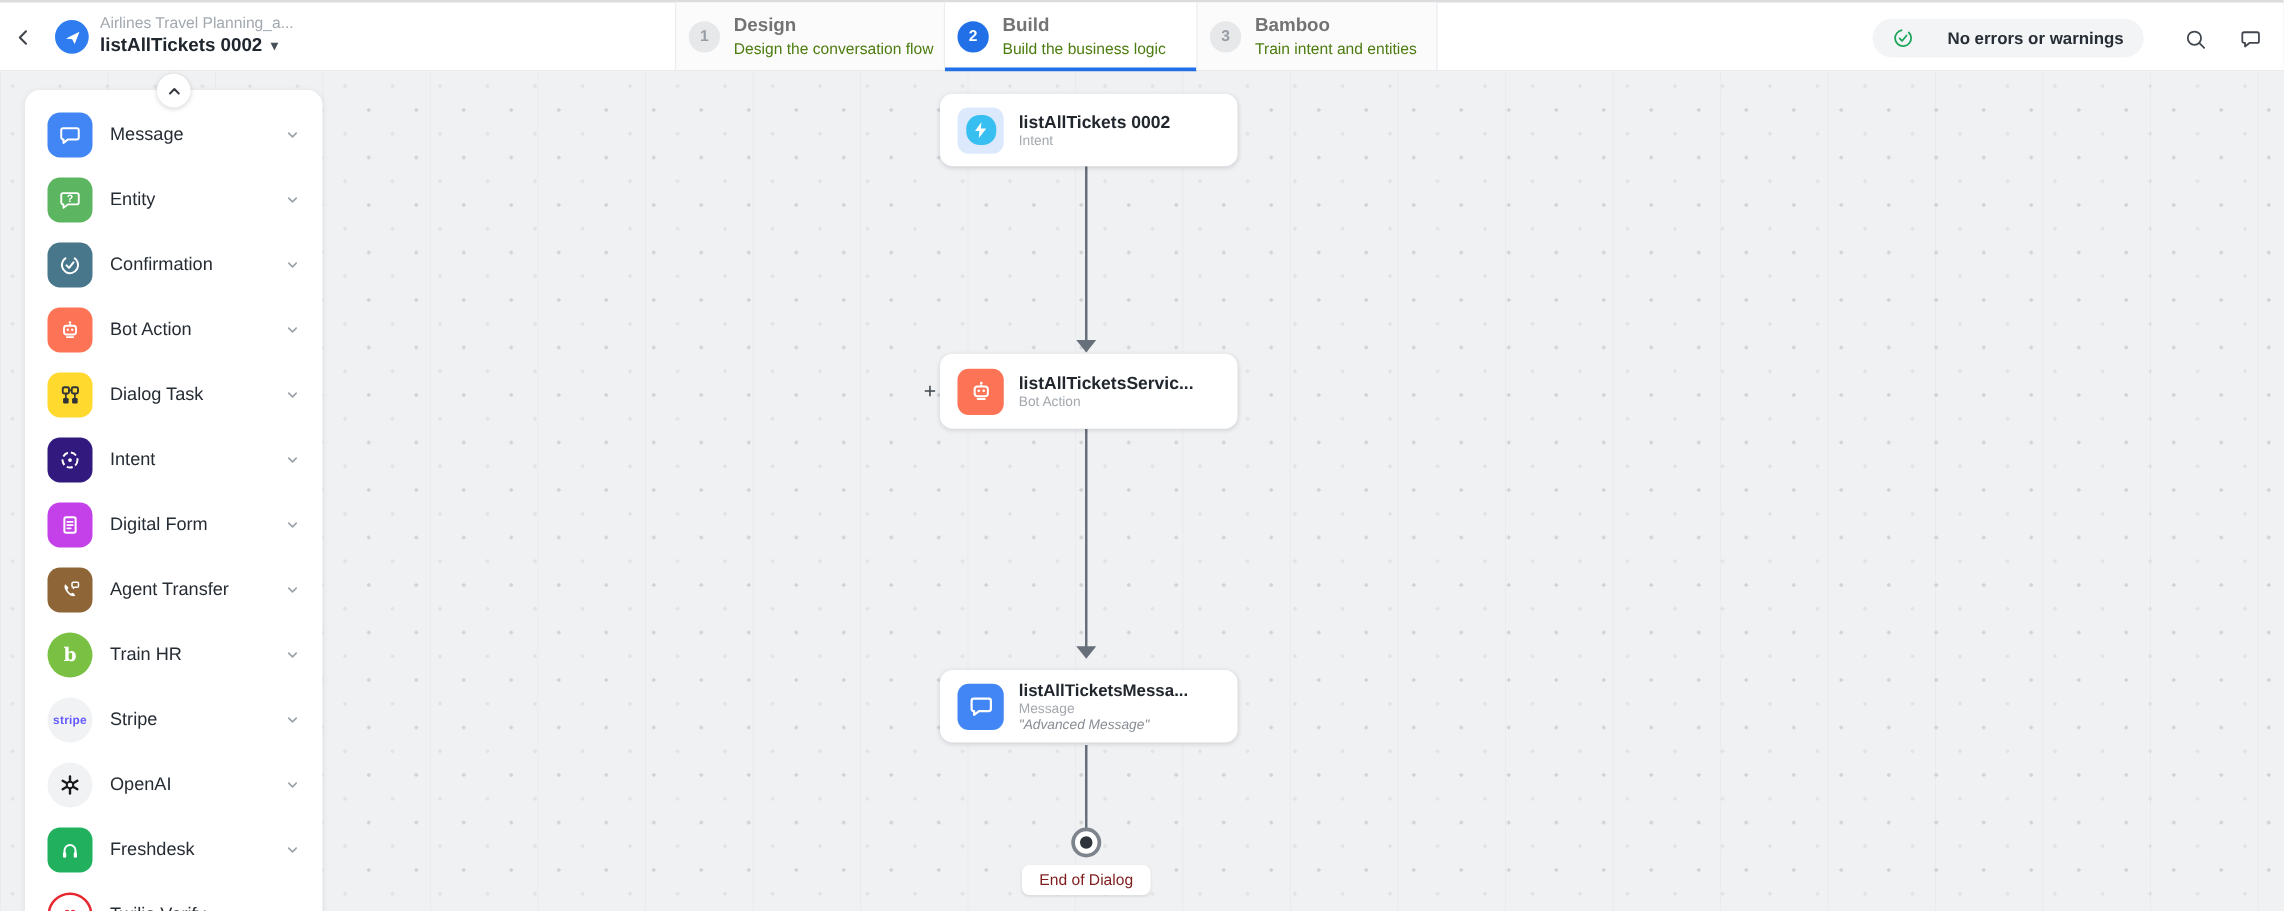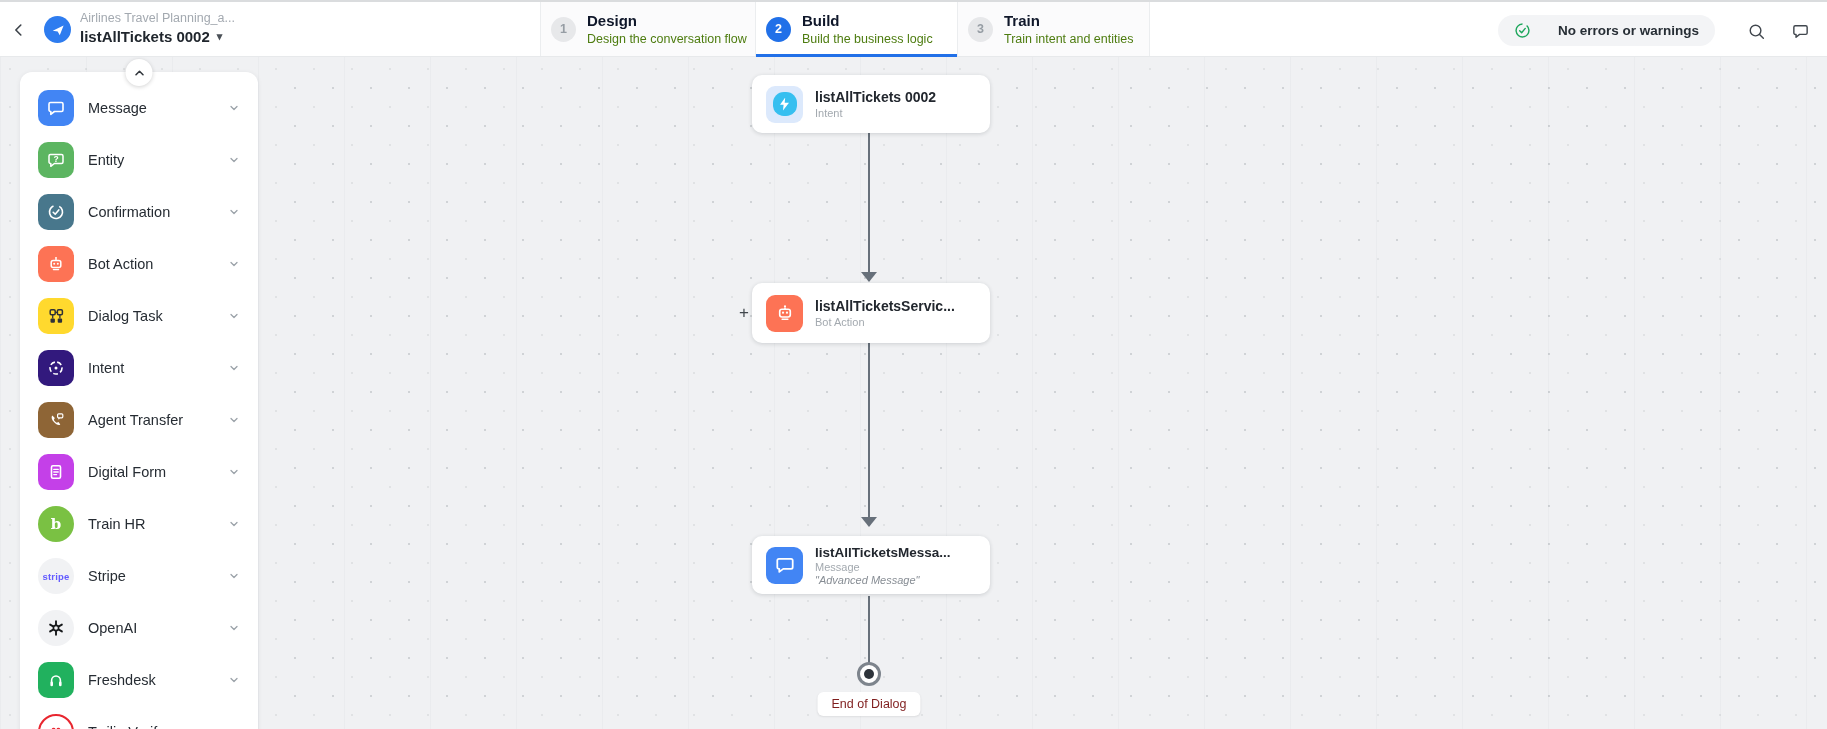--- a/index.html
+++ b/index.html
@@ -22,21 +22,21 @@
   .doc-title { position:absolute; left:80px; top:26px; font-size:15px; font-weight:700; color:#20262D; display:flex; align-items:center; gap:7px; }
   .caret { font-size:11px; color:#4A5057; }
 
   .tab { position:absolute; top:0; height:54px; background:#FBFBFC; border-left:1px solid #EBEDEF;
          display:flex; align-items:center; gap:11px; padding-left:10px; cursor:pointer; }
   .tab.active { background:#fff; }
   .tab .underline { position:absolute; left:0; right:0; bottom:-1px; height:3px; }
   .tab-num { width:25px; height:25px; border-radius:50%; background:#E7E8EA; color:#969DA4; font-size:12.5px; font-weight:700;
              display:flex; align-items:center; justify-content:center; flex-shrink:0; }
   .tab.active .tab-num { background:#2170E8; color:#fff; }
-  .tab-label { font-size:15px; font-weight:700; color:#0f172a; line-height:1.3; }
+  .tab-label { font-size:15px; font-weight:700; color:#737373; line-height:1.3; }
   .tab-sub { font-size:12.5px; color:#4d7c0f; line-height:1.3; }
   #tab-design { left:540px; width:215px; }
   #tab-build  { left:755px; width:202px; }
   #tab-train  { left:957px; width:193px; border-right:1px solid #EBEDEF; }
 
   .status-badge { position:absolute; right:112px; top:13px; height:31px; border-radius:16px; background:#F3F4F6;
                   display:flex; align-items:center; gap:27px; padding:0 16px; }
   .status-text { font-size:13.5px; font-weight:600; color:#272E35; }
   .icon-btn { position:absolute; top:18px; width:22px; height:22px; display:flex; align-items:center; justify-content:center; cursor:pointer; }
   #search-btn { right:60px; }
@@ -255,43 +255,43 @@
       </span>
       <span class="p-label">Intent</span>
       <span class="p-chev">
           <svg width="12" height="12" viewBox="0 0 16 16">
             <path d="M4 6l4 4 4-4" fill="none" stroke="#9BA2A9" stroke-width="1.7" stroke-linecap="round" stroke-linejoin="round"></path>
           </svg>
         </span>
     </div>
 
     <div class="p-item">
+      <span class="p-icon" style="background-color: rgb(196, 64, 232);">
+        <svg width="20" height="20" viewBox="0 0 20 20">
+            <rect x="5.5" y="3.8" width="9" height="12.4" rx="1.4" fill="none" stroke="#fff" stroke-width="1.6"></rect>
+            <path d="M7.8 7.4h4.4M7.8 10h4.4M7.8 12.6h2.8" stroke="#fff" stroke-width="1.4" stroke-linecap="round"></path>
+          </svg>
+      </span>
+      <span class="p-label">Digital Form</span>
+      <span class="p-chev">
+          <svg width="12" height="12" viewBox="0 0 16 16">
+            <path d="M4 6l4 4 4-4" fill="none" stroke="#9BA2A9" stroke-width="1.7" stroke-linecap="round" stroke-linejoin="round"></path>
+          </svg>
+        </span>
+    </div>
+
+    <div class="p-item">
       <span class="p-icon" style="background-color: rgb(142, 101, 54);">
         <svg width="20" height="20" viewBox="0 0 20 20">
             <path d="M6.3 5.4c-1.3 1.3-.8 4 1.6 6.7 2.4 2.7 5.1 3.5 6.4 2.3l-1.8-2.3-1.7.6c-1.1-.4-2.5-1.9-2.9-3l.9-1.6z" fill="#fff"></path>
             <rect x="11.6" y="3.8" width="5.2" height="4" rx="1" fill="none" stroke="#fff" stroke-width="1.2"></rect>
             <path d="M13.4 7.8l-.9 1.4" stroke="#fff" stroke-width="1.1"></path>
           </svg>
       </span>
       <span class="p-label">Agent Transfer</span>
-      <span class="p-chev">
-          <svg width="12" height="12" viewBox="0 0 16 16">
-            <path d="M4 6l4 4 4-4" fill="none" stroke="#9BA2A9" stroke-width="1.7" stroke-linecap="round" stroke-linejoin="round"></path>
-          </svg>
-        </span>
-    </div>
-
-    <div class="p-item">
-      <span class="p-icon" style="background-color: rgb(196, 64, 232);">
-        <svg width="20" height="20" viewBox="0 0 20 20">
-            <rect x="5.5" y="3.8" width="9" height="12.4" rx="1.4" fill="none" stroke="#fff" stroke-width="1.6"></rect>
-            <path d="M7.8 7.4h4.4M7.8 10h4.4M7.8 12.6h2.8" stroke="#fff" stroke-width="1.4" stroke-linecap="round"></path>
-          </svg>
-      </span>
-      <span class="p-label">Digital Form</span>
       <span class="p-chev">
           <svg width="12" height="12" viewBox="0 0 16 16">
             <path d="M4 6l4 4 4-4" fill="none" stroke="#9BA2A9" stroke-width="1.7" stroke-linecap="round" stroke-linejoin="round"></path>
           </svg>
         </span>
     </div>
 
     <div class="p-item">
       <span class="p-icon circle" style="background-color: rgb(122, 193, 67);">
         <span class="bamboo-b">b</span>
@@ -400,21 +400,21 @@
     <span class="tab-num">2</span>
     <span>
       <div class="tab-label">Build</div>
       <div class="tab-sub">Build the business logic</div>
     </span>
     <span class="underline" style="background-color: rgb(33, 112, 232);"></span>
   </div>
   <div class="tab" id="tab-train">
     <span class="tab-num">3</span>
     <span>
-      <div class="tab-label">Train</div>
+      <div class="tab-label">Bamboo</div>
       <div class="tab-sub">Train intent and entities</div>
     </span>
   </div>
 
   <div class="status-badge">
     <svg width="17" height="17" viewBox="0 0 18 18">
         <circle cx="9" cy="9" r="6.8" fill="none" stroke="#1CA65B" stroke-width="1.5" stroke-dasharray="37 6" transform="rotate(-50 9 9)"></circle>
         <path d="M6 9.3l2.1 2.1 3.8-4.6" fill="none" stroke="#1CA65B" stroke-width="1.5" stroke-linecap="round" stroke-linejoin="round"></path>
       </svg>
     <span class="status-text">No errors or warnings</span>

